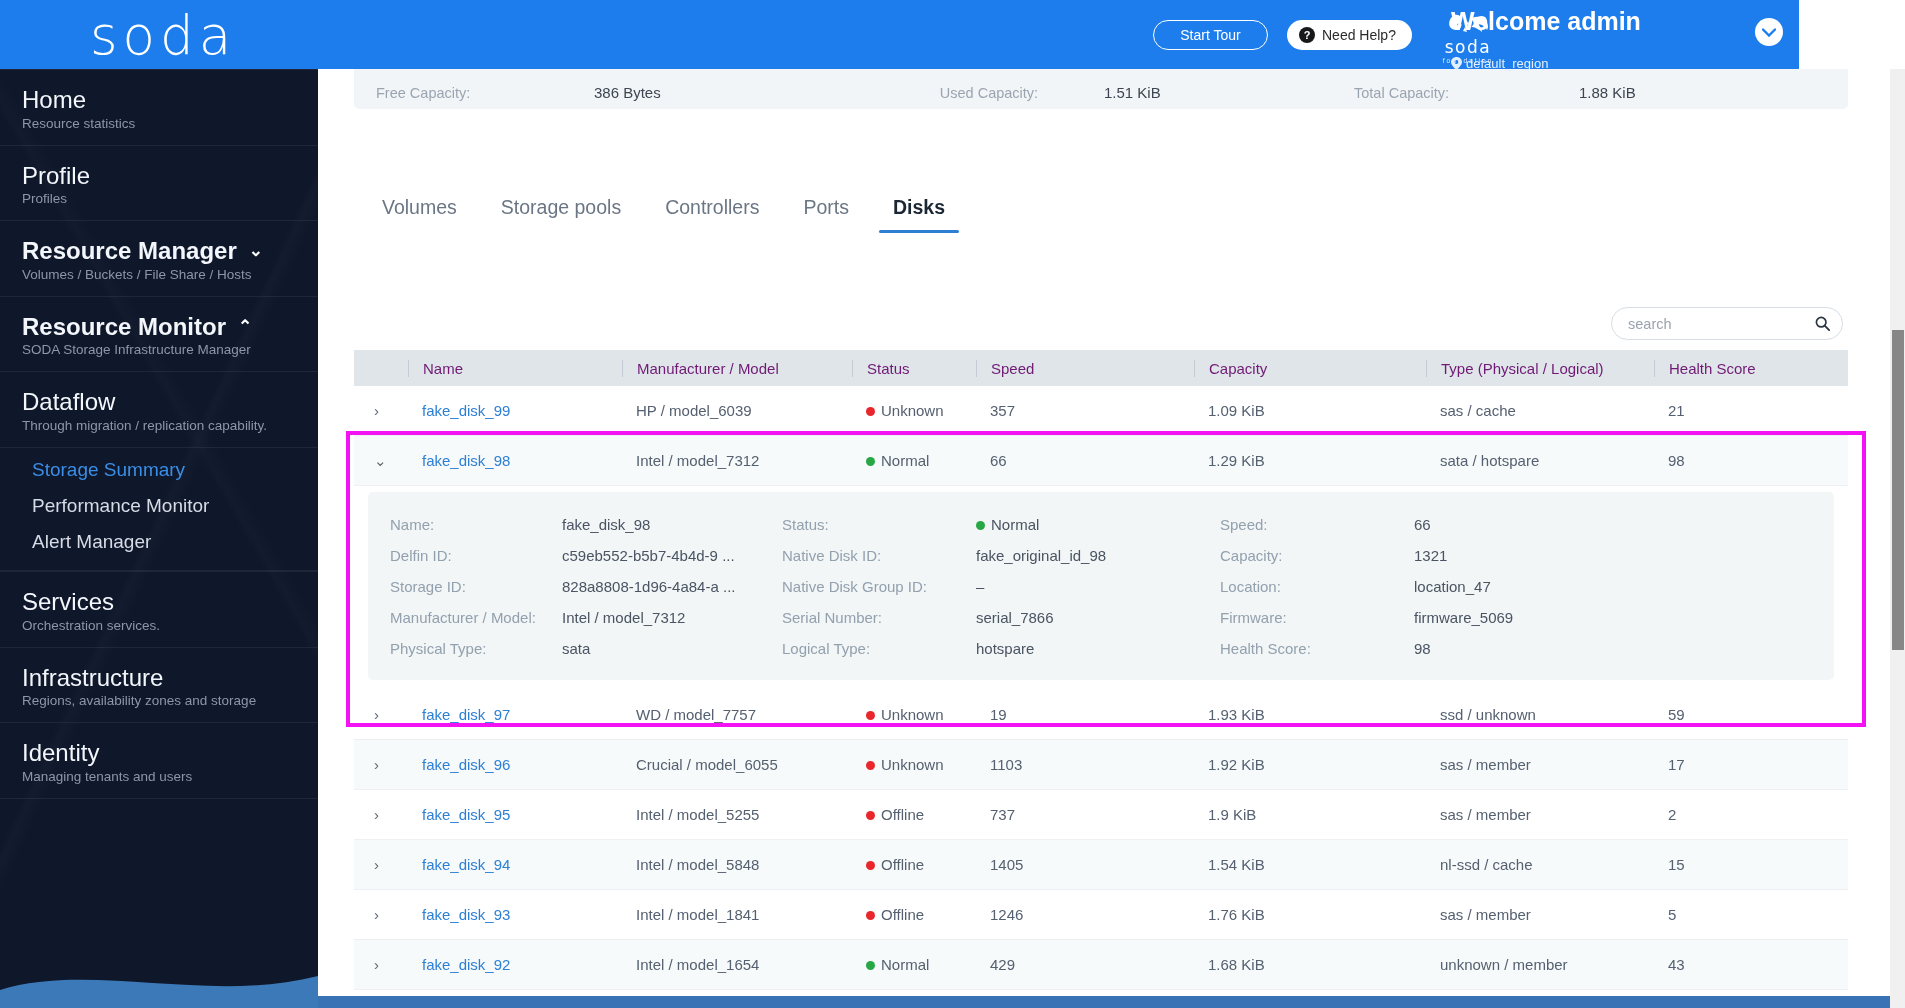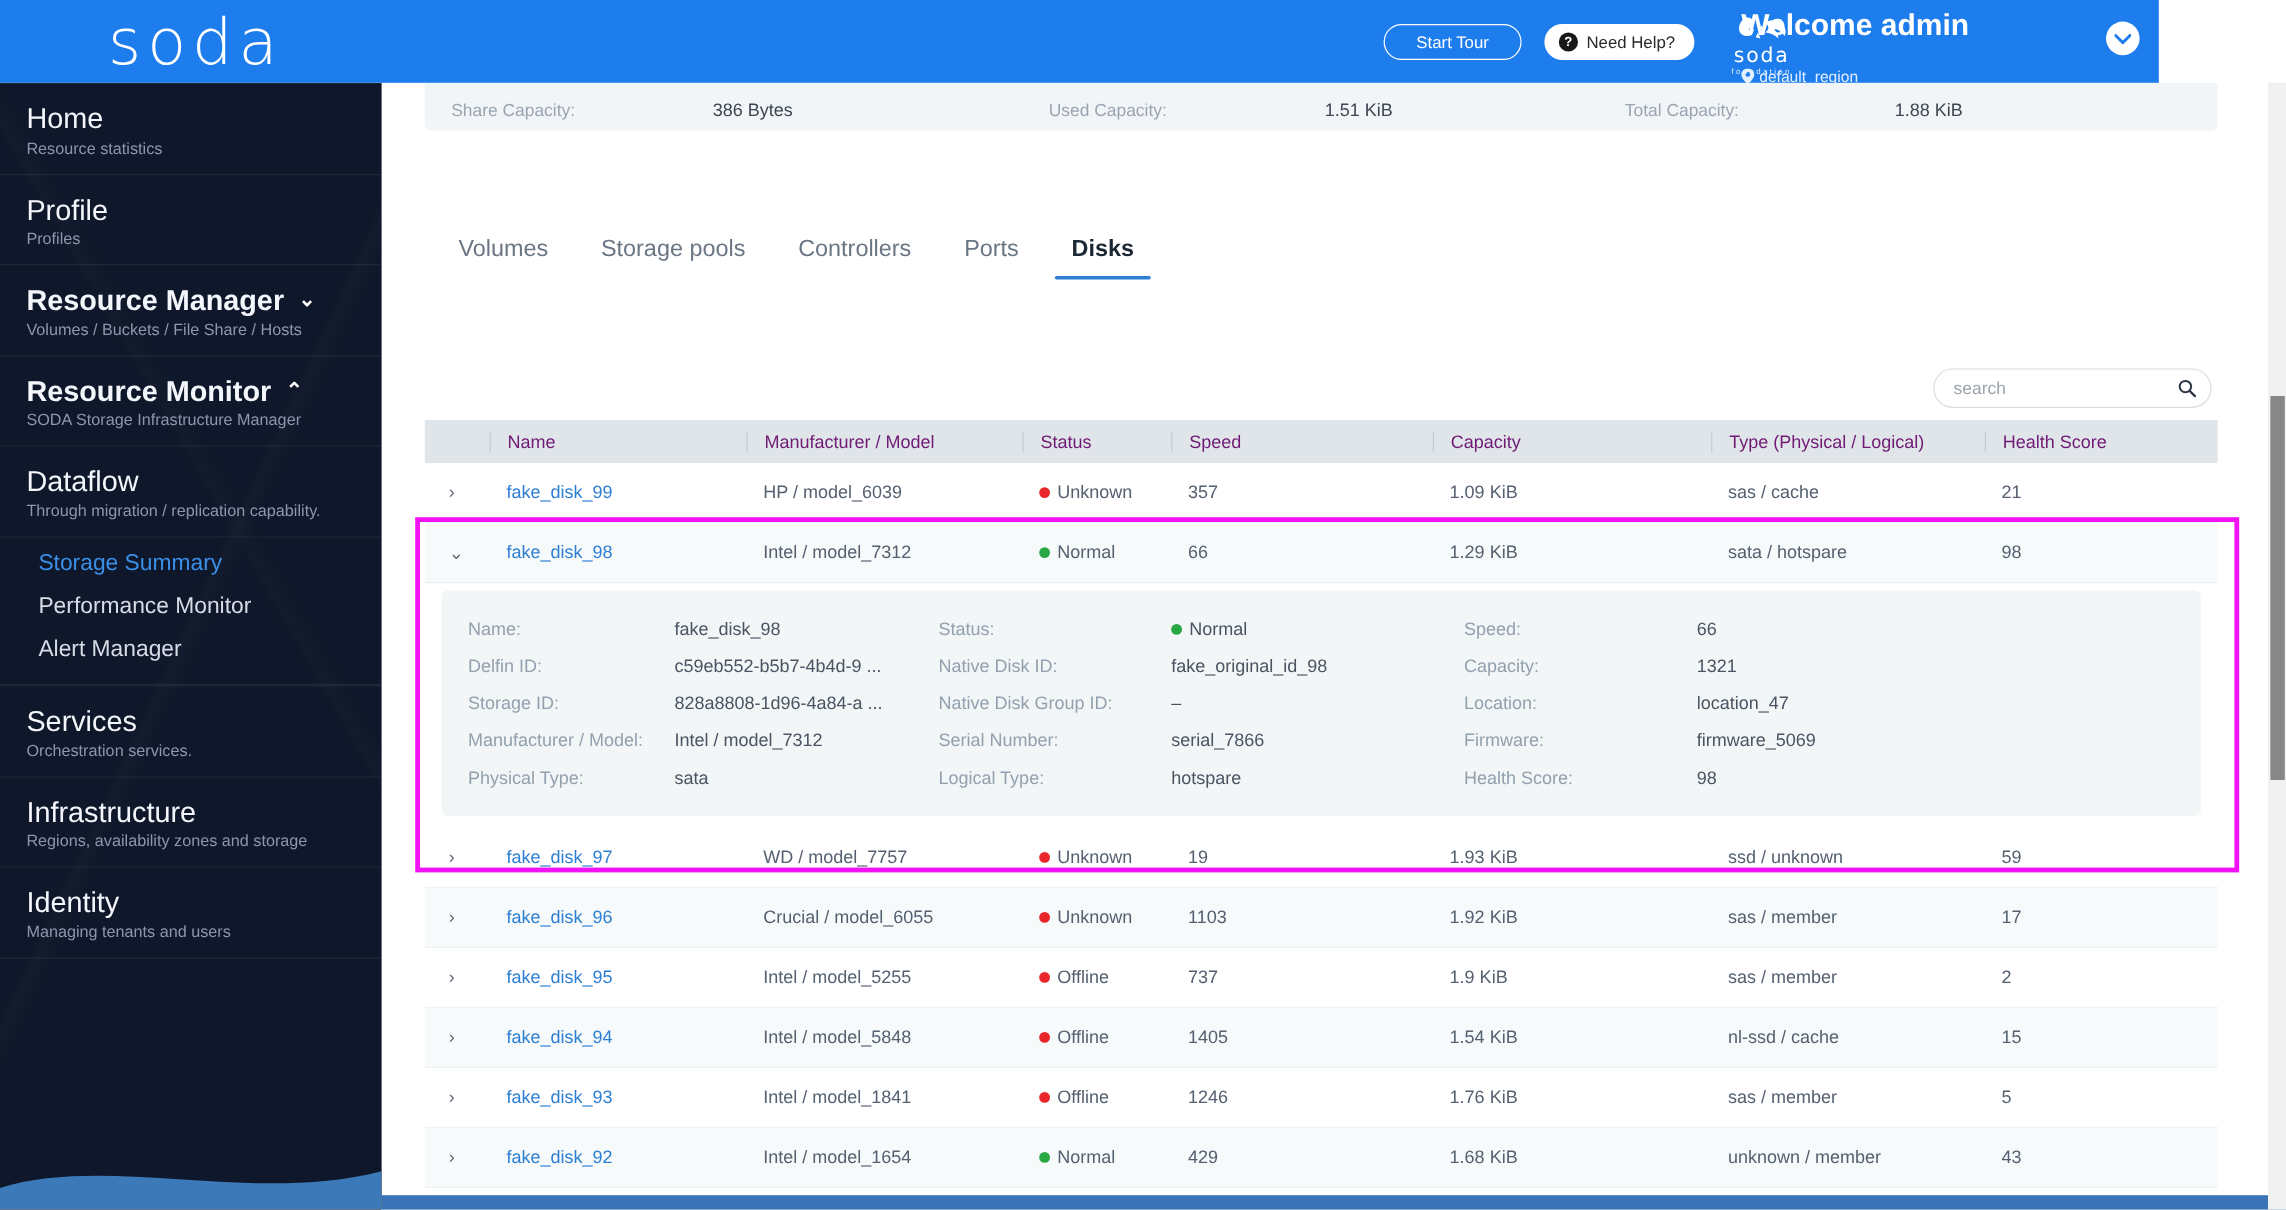--- a/index.html
+++ b/index.html
@@ -285,24 +285,24 @@
     </div>
   <svg class="side-wave" viewBox="0 0 318 90" preserveAspectRatio="none">
     <path d="M0 72 C90 44 210 86 318 58 L318 90 L0 90 Z" fill="#3f7ec0" opacity="0.95"></path>
   </svg>
 </div>
 
 <div class="main">
 
   <div class="cap-card">
     <div class="cap-cell" style="width:520px;padding-left:22px;">
-      <span class="cap-label" style="width:218px;">Share Capacity:</span>
+      <span class="cap-label" style="width:218px;">Free Capacity:</span>
       <span class="cap-value">386 Bytes</span>
     </div>
-    <div class="cap-cell" style="width:480px;">
+    <div class="cap-cell" style="width:480px;text-align:center;">
       <span class="cap-label" style="width:230px;">Used Capacity:</span>
       <span class="cap-value">1.51 KiB</span>
     </div>
     <div class="cap-cell" style="width:460px;">
       <span class="cap-label" style="width:225px;">Total Capacity:</span>
       <span class="cap-value">1.88 KiB</span>
     </div>
   </div>
 
   <div class="tabs" id="tabs">

